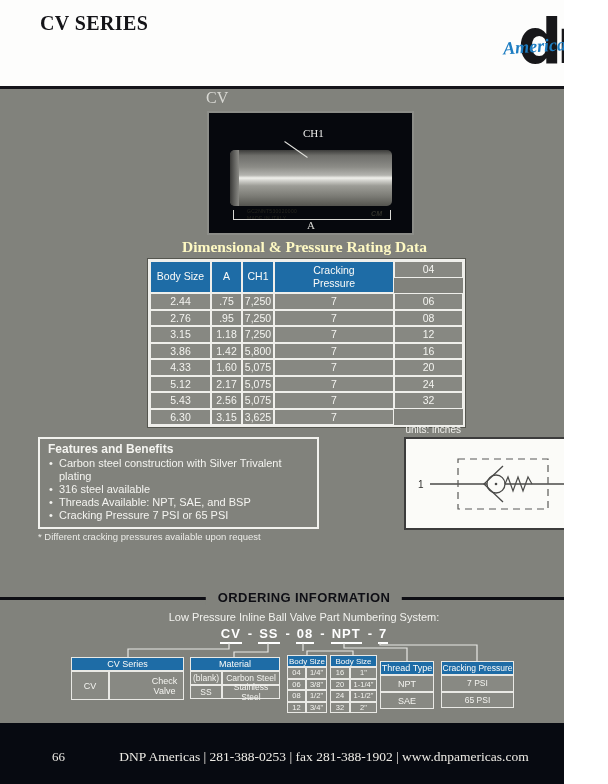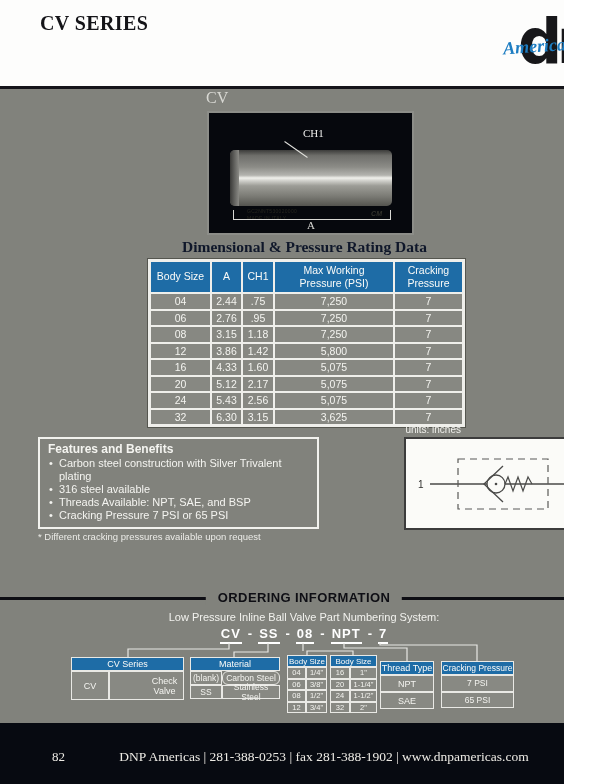--- a/index.html
+++ b/index.html
@@ -36,21 +36,21 @@
              font-size:11px;color:#ececе8;color:#ececе8;color:#ececea;}
   .ch1-line{position:absolute;left:73px;top:36px;width:28px;height:1px;background:#e0e0dc;
             transform:rotate(35deg);}
   .a-bracket{position:absolute;left:24px;top:97px;width:156px;height:9px;
              border-left:1.5px solid #d8d8d4;border-right:1.5px solid #d8d8d4;
              border-bottom:1.5px solid #d8d8d4;}
   .a-label{position:absolute;left:24px;top:106px;width:156px;text-align:center;
            font-family:"Liberation Serif",serif;font-size:11px;color:#d8d8d4;}
   
   .dim-title{position:absolute;left:148px;top:238px;width:313px;text-align:center;
-             font-family:"Liberation Serif",serif;font-weight:bold;font-size:15.5px;color:#0f172a;}
+             font-family:"Liberation Serif",serif;font-weight:bold;font-size:15.5px;color:#fef9c3;}
   .dim-grid{position:absolute;left:148px;top:259px;width:313px;display:grid;
             grid-template-columns:61px 31px 32px 120px 69px;
             border:2px solid #efefeb;outline:1px solid #55564f;background:#81827c;}
   .dim-hcell{background:#1e6ca6;color:#fbfbf8;border:1px solid #efefeb;
              display:flex;align-items:center;justify-content:center;text-align:center;
              font-size:10.5px;line-height:1.25;height:30px;white-space:pre-line;}
   .dim-cell{color:#f4f4f0;border:1px solid #efefeb;background:rgba(255,255,255,.05);
             display:flex;align-items:center;justify-content:center;font-size:10.5px;height:14.5px;}
   .units{position:absolute;left:148px;top:424px;width:313px;text-align:right;
          font-size:10px;color:#f0f0ec;}
@@ -121,22 +121,20 @@
     <div class="ch1-line"></div>
     <div class="a-bracket"></div>
     <div class="a-label">A</div>
   </div>
 
   <div class="dim-title">Dimensional &amp; Pressure Rating Data</div>
   <div class="dim-grid">
       <div class="dim-hcell">Body Size</div>
       <div class="dim-hcell">A</div>
       <div class="dim-hcell">CH1</div>
-      <div class="dim-hcell">Max Working
-Pressure (PSI)</div>
       <div class="dim-hcell">Cracking
 Pressure</div>
       <div class="dim-cell">04</div>
       <div class="dim-cell">2.44</div>
       <div class="dim-cell">.75</div>
       <div class="dim-cell">7,250</div>
       <div class="dim-cell">7</div>
       <div class="dim-cell">06</div>
       <div class="dim-cell">2.76</div>
       <div class="dim-cell">.95</div>
@@ -229,21 +227,21 @@
         <div class="ord-hdr">CV Series</div>
         <div class="ord-row">
           <div class="ord-cell" style="width: 38px;">CV</div>
           <div class="ord-cell" style="width: 75px; padding-left: 36px;">Check Valve</div>
         </div>
       </div>
     <div class="ord-table t1">
         <div class="ord-hdr">Material</div>
         <div class="ord-row">
           <div class="ord-cell" style="width: 32px;">(blank)</div>
-          <div class="ord-cell" style="width: 58px; border-radius: 6px;">Carbon Steel</div>
+          <div class="ord-cell" style="width: 58px;">Carbon Steel</div>
         </div>
         <div class="ord-row">
           <div class="ord-cell" style="width: 32px;">SS</div>
           <div class="ord-cell" style="width: 58px;">Stainless Steel</div>
         </div>
       </div>
     <div class="ord-table t2">
         <div class="ord-hdr">Body Size</div>
         <div class="ord-row">
           <div class="ord-cell" style="width: 19px;">04</div>
@@ -295,17 +293,17 @@
         <div class="ord-row">
           <div class="ord-cell" style="width: 73px;">7 PSI</div>
         </div>
         <div class="ord-row">
           <div class="ord-cell" style="width: 73px;">65 PSI</div>
         </div>
       </div>
   </div>
 
   <div class="footer">
-    <div class="page-num">82</div>
+    <div class="page-num">66</div>
     <div class="contact">DNP Americas | 281-388-0253 | fax 281-388-1902 | www.dnpamericas.com</div>
   </div>
 
 </div>
 
 </body></html>

